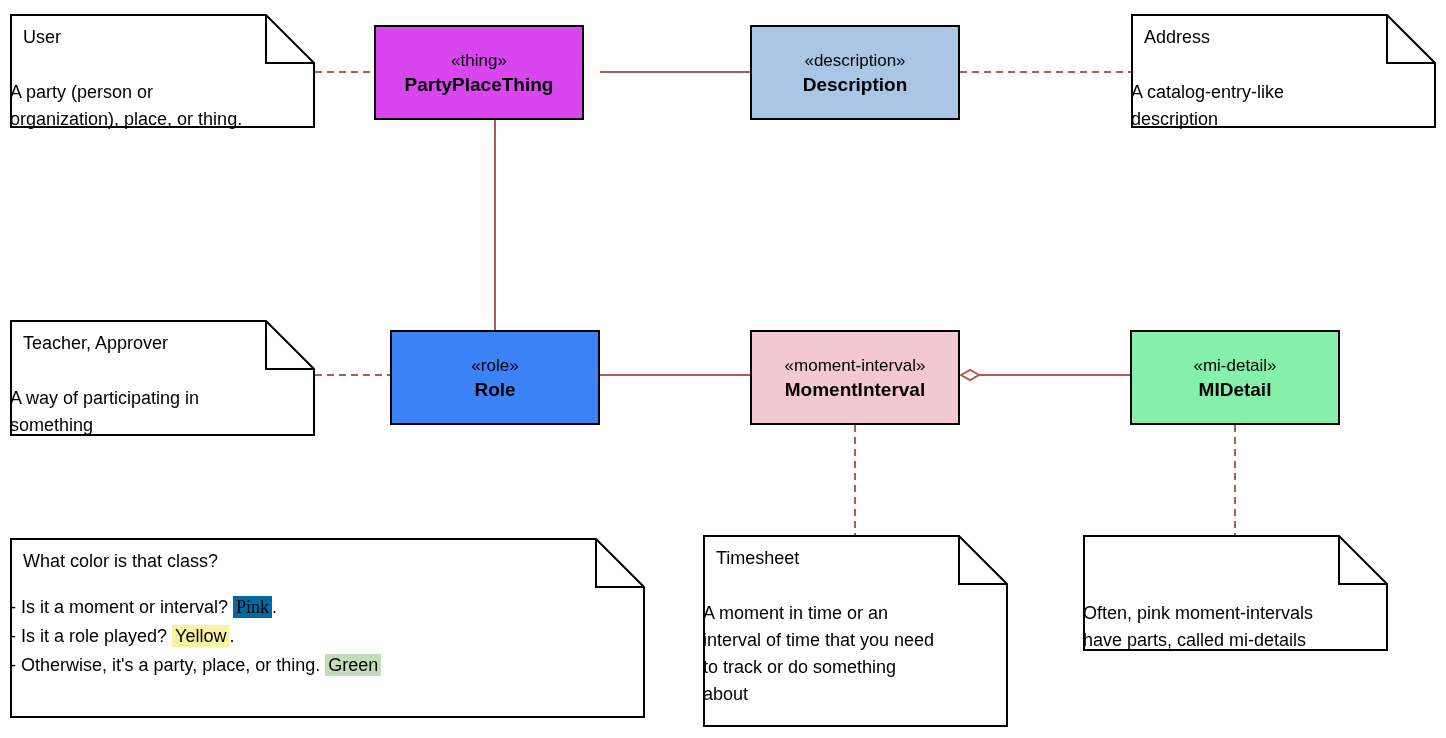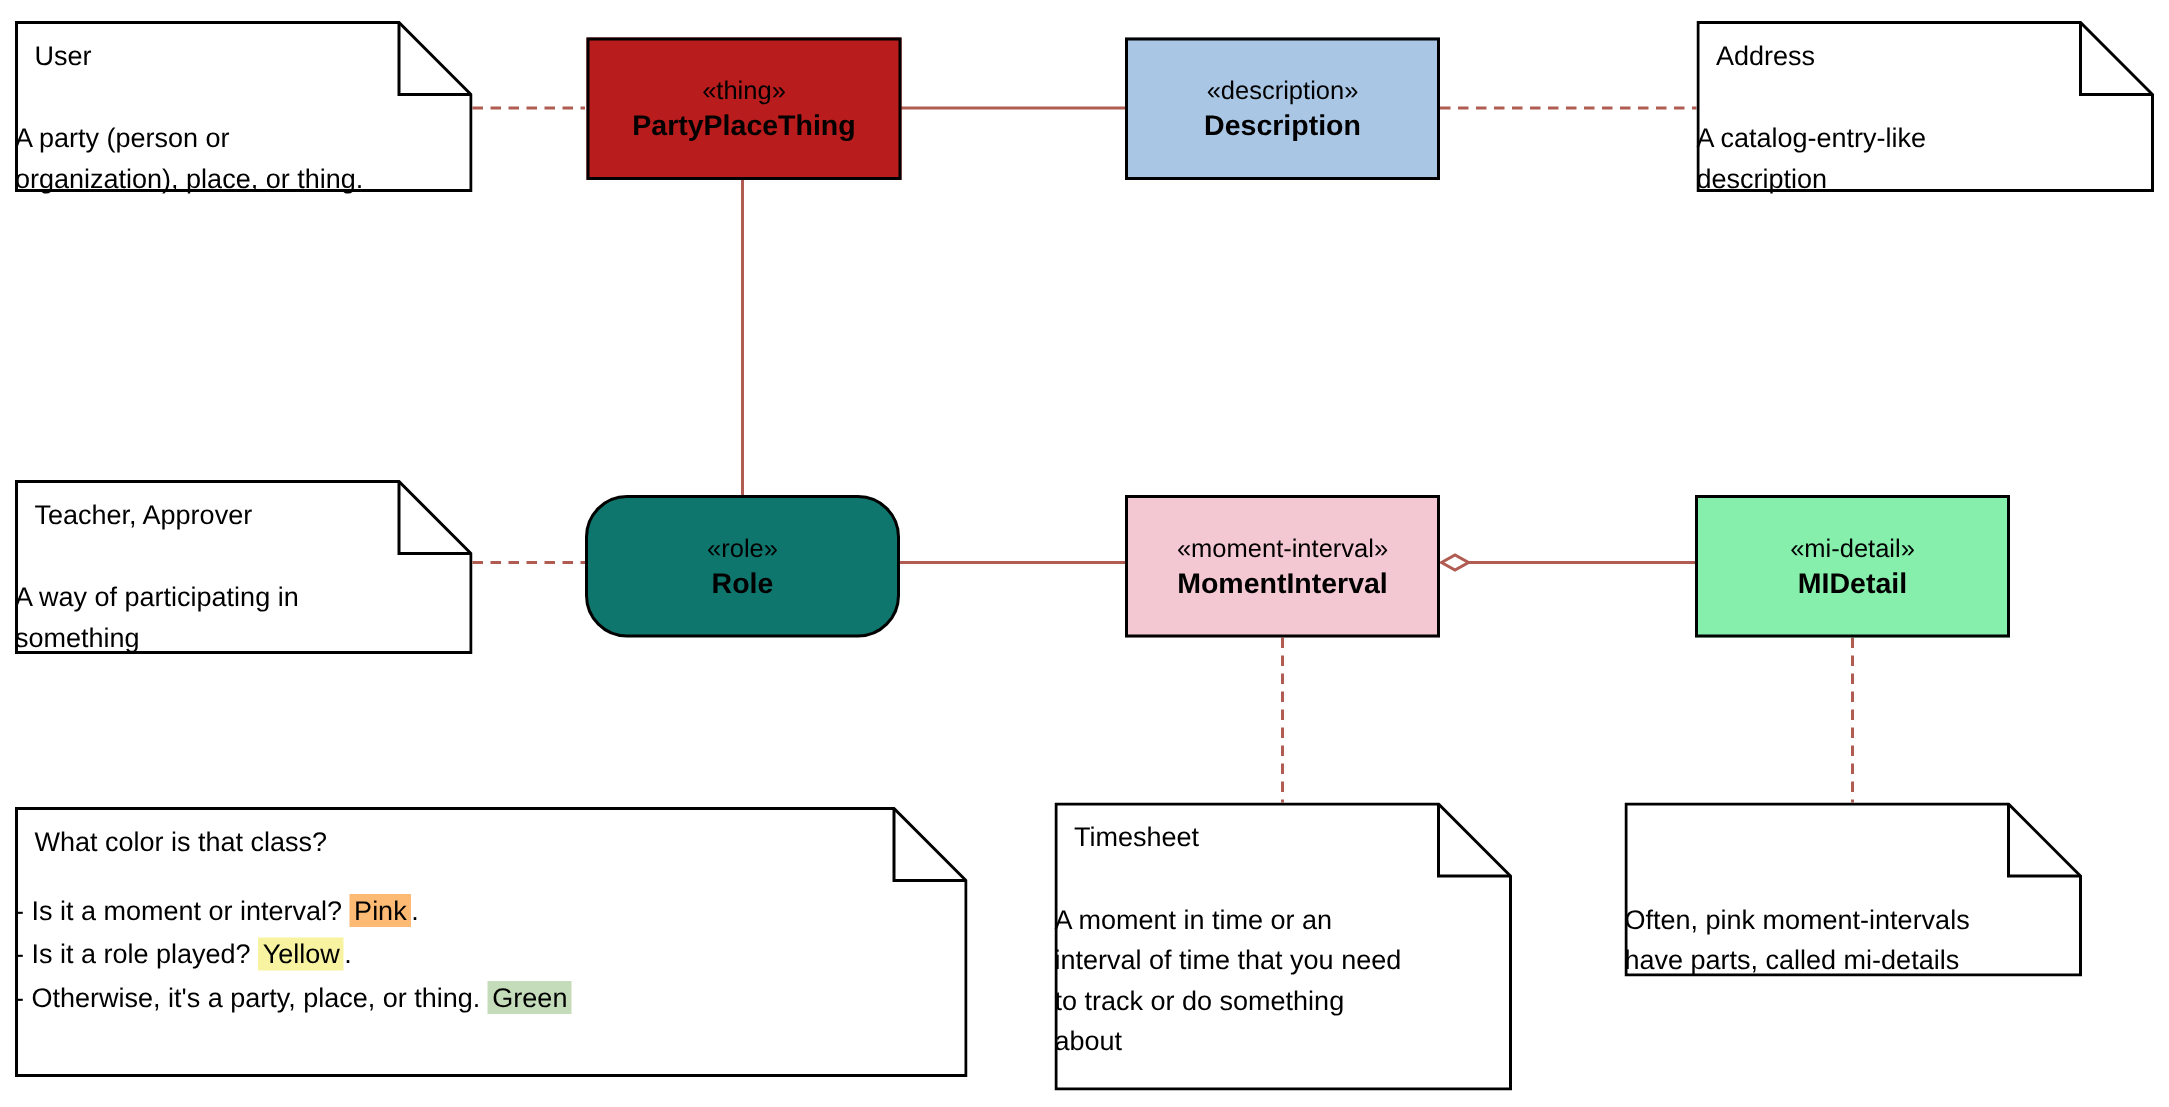--- a/index.html
+++ b/index.html
@@ -41,31 +41,31 @@
     <line class="edge dashed" x1="960" y1="72" x2="1131" y2="72" style="stroke: rgb(176, 92, 82);"></line>
     <line class="edge" x1="495" y1="120" x2="495" y2="330" style="stroke: rgb(176, 92, 82);"></line>
     <line class="edge dashed" x1="315" y1="375" x2="390" y2="375" style="stroke: rgb(176, 92, 82);"></line>
     <line class="edge" x1="600" y1="375" x2="750" y2="375" style="stroke: rgb(176, 92, 82);"></line>
     <line class="edge" x1="979" y1="375" x2="1130" y2="375" style="stroke: rgb(176, 92, 82);"></line>
     <polygon points="961,375 970,370 979,375 970,380" fill="#ffffff" stroke-width="2" style="stroke: rgb(176, 92, 82);"></polygon>
     <line class="edge dashed" x1="855" y1="425" x2="855" y2="535" style="stroke: rgb(176, 92, 82);"></line>
     <line class="edge dashed" x1="1235" y1="425" x2="1235" y2="535" style="stroke: rgb(176, 92, 82);"></line>
   </svg>
 
-  <div class="uml-class" style="left: 391px; top: 25px; background-color: #b91c1c;">
+  <div class="uml-class" style="left: 374px; top: 25px; background-color: #d946ef;">
     <div class="stereotype">«thing»</div>
     <div class="class-name">PartyPlaceThing</div>
   </div>
 
   <div class="uml-class" style="left: 750px; top: 25px; background-color: rgb(169, 198, 228);">
     <div class="stereotype">«description»</div>
     <div class="class-name">Description</div>
   </div>
 
-  <div class="uml-class" style="left: 390px; top: 330px; background-color: #0f766e; border-radius: 28px;">
+  <div class="uml-class" style="left: 390px; top: 330px; background-color: #3b82f6;">
     <div class="stereotype">«role»</div>
     <div class="class-name">Role</div>
   </div>
 
   <div class="uml-class" style="left: 750px; top: 330px; background-color: rgb(244, 200, 210);">
     <div class="stereotype">«moment-interval»</div>
     <div class="class-name">MomentInterval</div>
   </div>
 
   <div class="uml-class" style="left: 1130px; top: 330px; background-color: #86efac;">
@@ -116,21 +116,21 @@
   </div>
 
   <div class="note" style="left:10px;top:538px;width:635px;height:180px;">
     <svg width="635" height="180">
       <polygon class="shape" points="1,1 586,1 634,49 634,179 1,179"></polygon>
       <polyline class="fold" points="586,1 586,49 634,49"></polyline>
     </svg>
     <div class="note-content">
       <div class="note-title">What color is that class?</div>
       <div class="legend-body">
-        <div><span>- Is it a moment or interval? </span><span class="hl" style="background-color: #fdba74;">Pink</span><span>.</span></div>
+        <div><span>- Is it a moment or interval? </span><span class="hl" style="background-color: #0369a1; font-family: Liberation Serif, serif;">Pink</span><span>.</span></div>
         <div><span>- Is it a role played? </span><span class="hl" style="background-color: rgb(248, 243, 160);">Yellow</span><span>.</span></div>
         <div><span>- Otherwise, it's a party, place, or thing. </span><span class="hl" style="background-color: rgb(197, 220, 186);">Green</span><span></span></div>
       </div>
     </div>
   </div>
 
   <div class="note" style="left:703px;top:535px;width:305px;height:192px;">
     <svg width="305" height="192">
       <polygon class="shape" points="1,1 256,1 304,49 304,191 1,191"></polygon>
       <polyline class="fold" points="256,1 256,49 304,49"></polyline>

